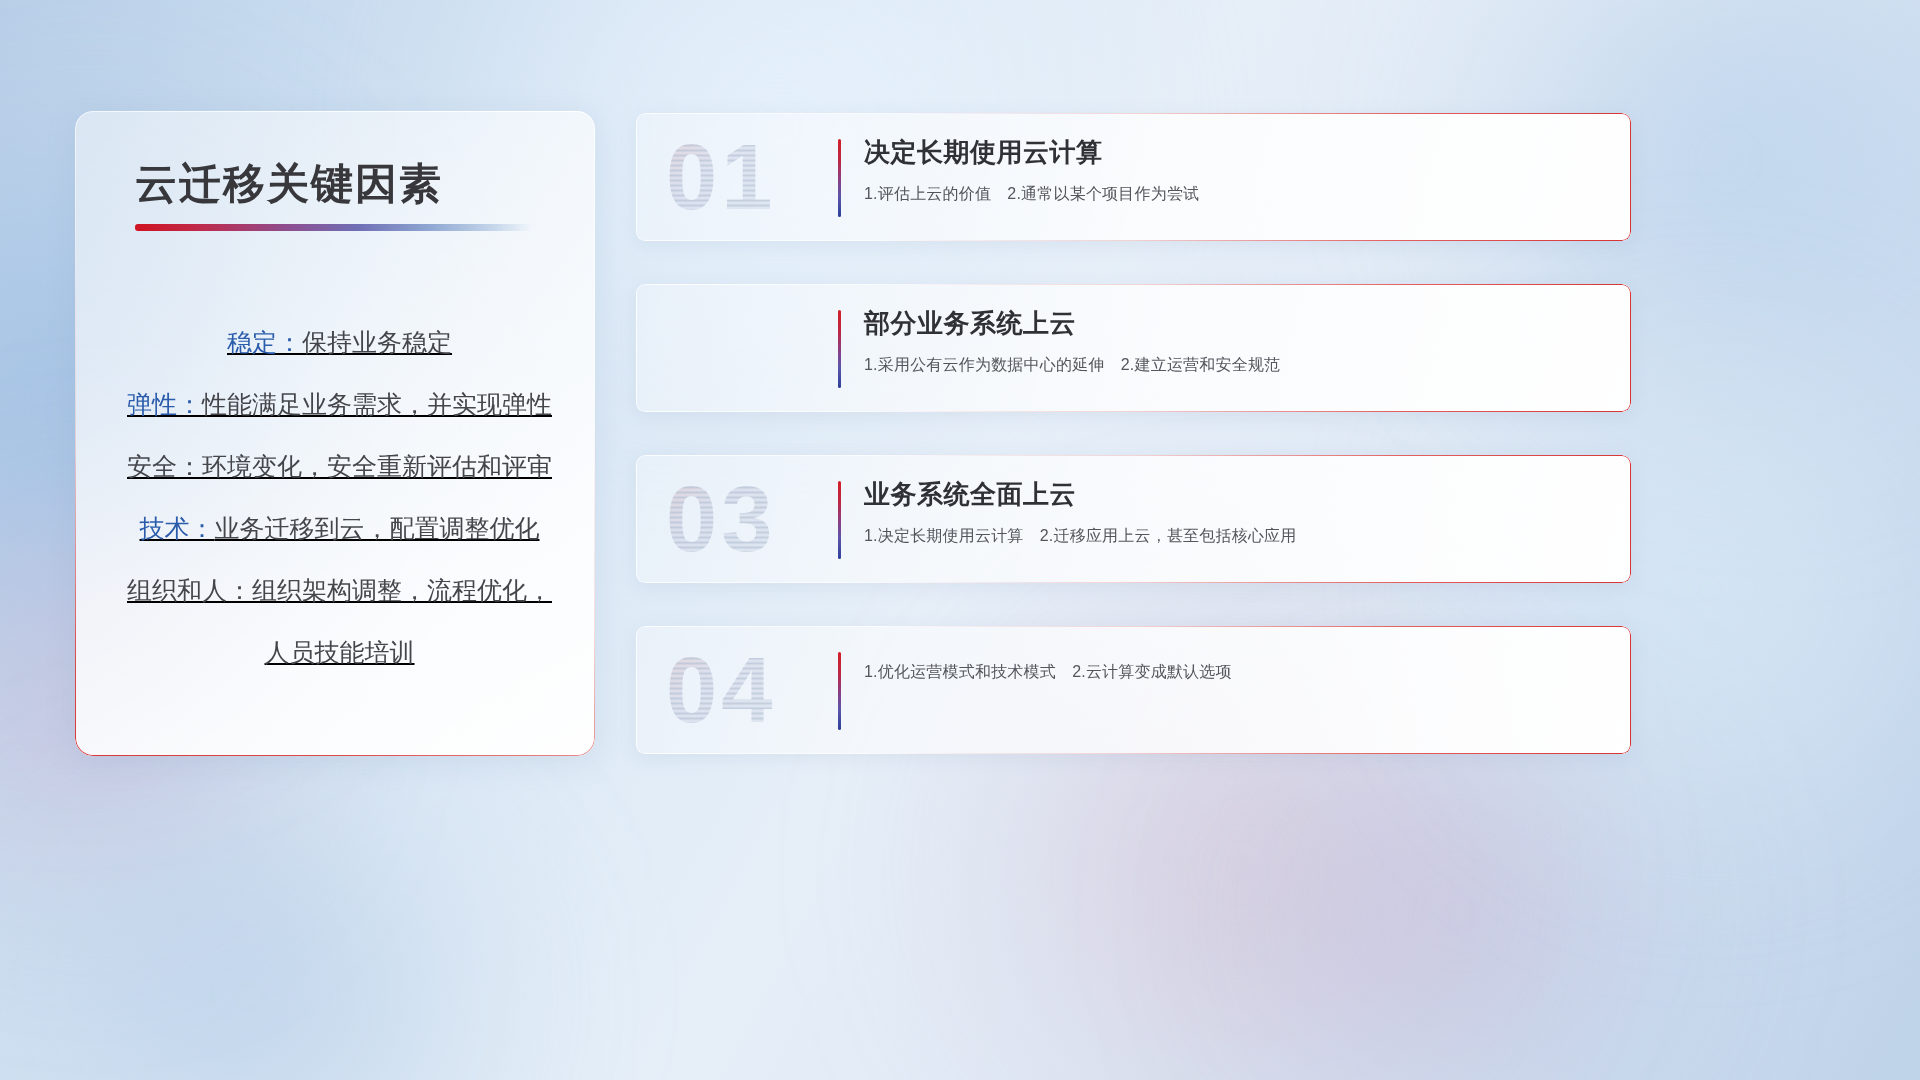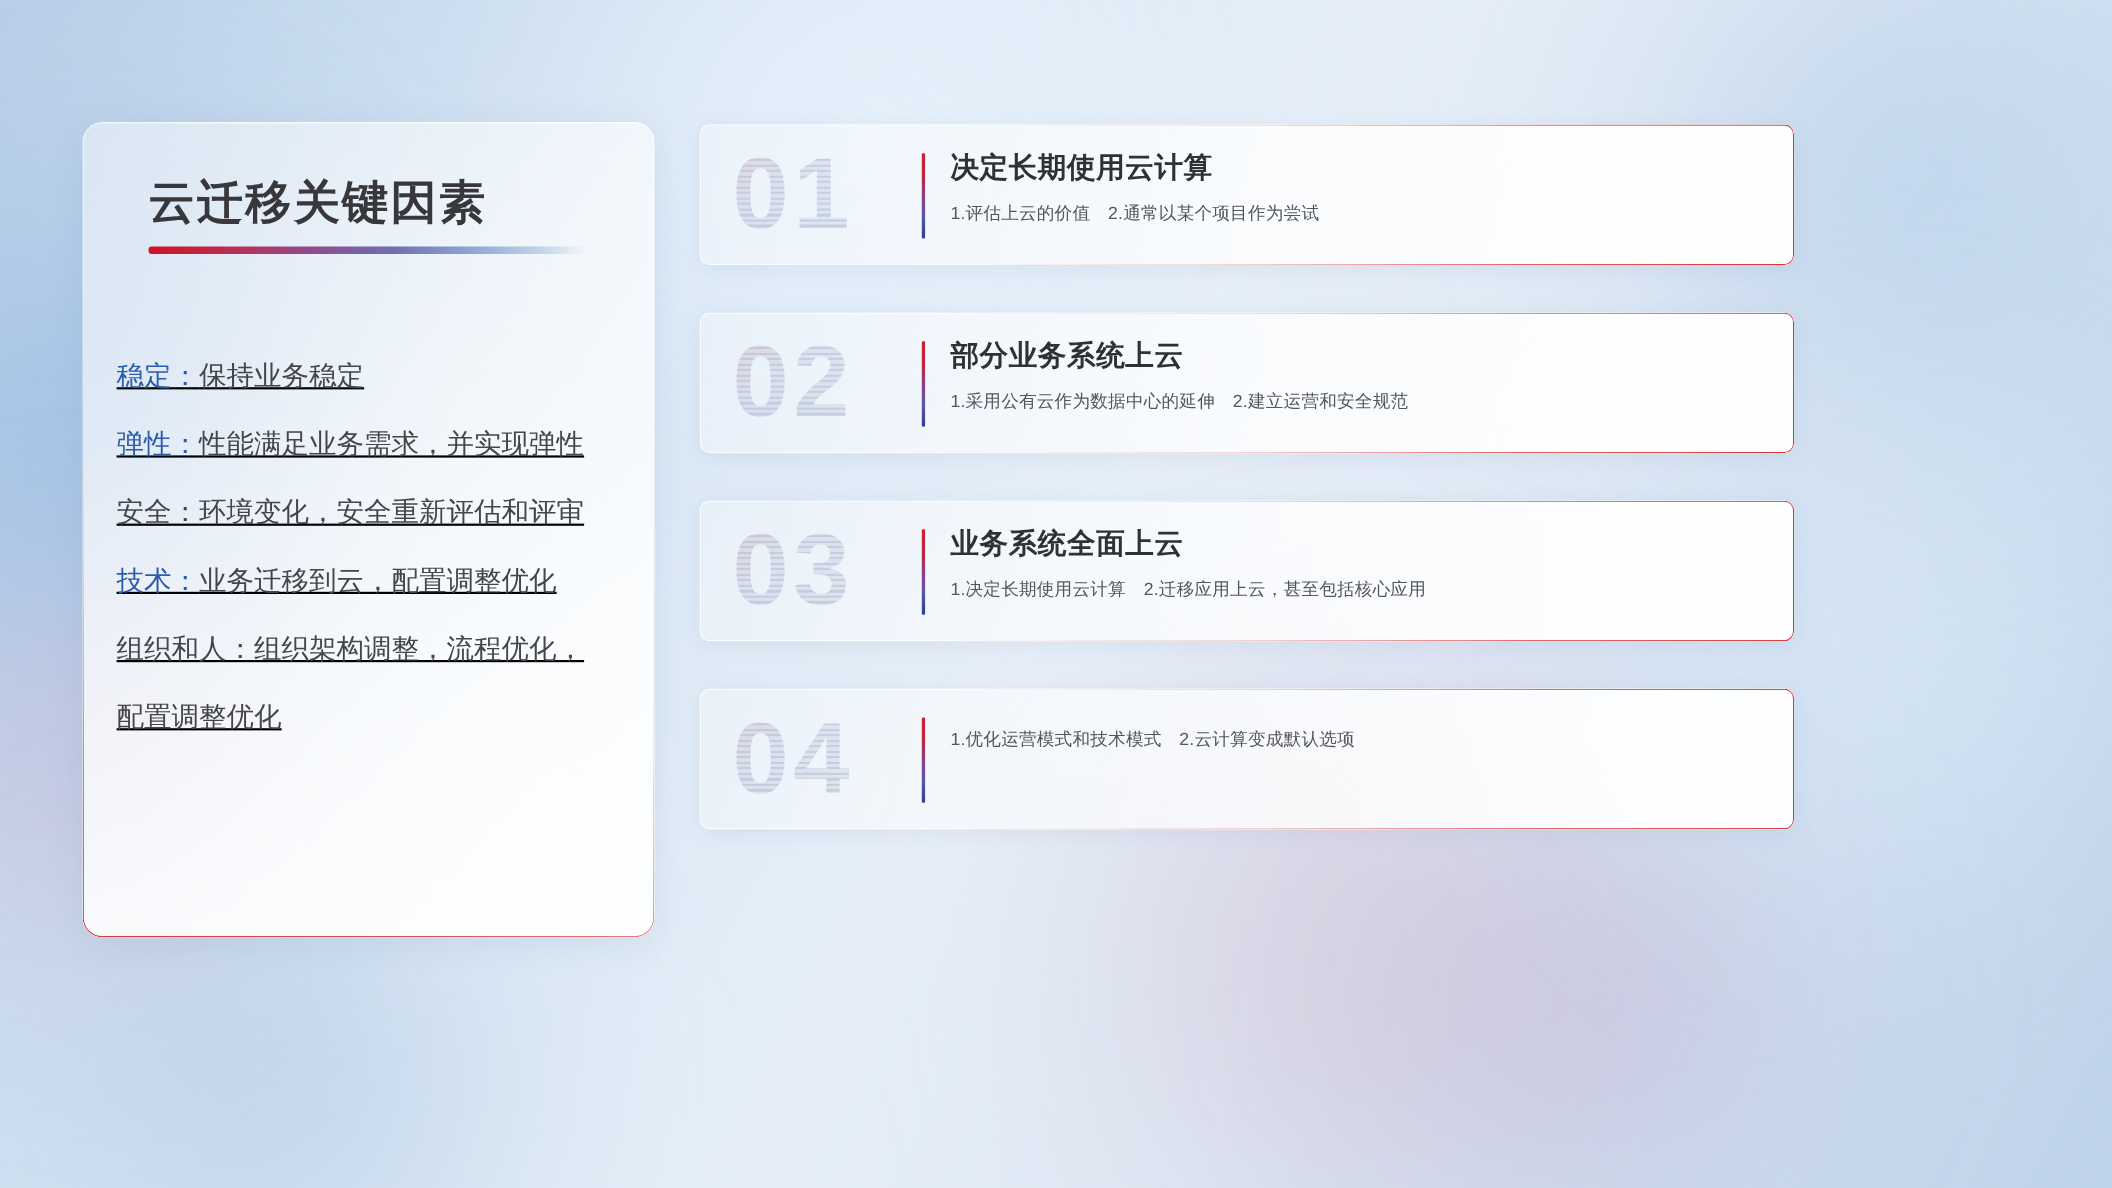--- a/index.html
+++ b/index.html
@@ -42,29 +42,30 @@
     background: radial-gradient(circle at 50% 50%, rgba(214,231,246,0.85), rgba(214,231,246,0) 70%); }
   .blob-8 { left: -60px; top: 820px; width: 620px; height: 420px;
     background: radial-gradient(circle at 50% 40%, rgba(172,198,226,0.70), rgba(172,198,226,0) 70%); }
 
   
   .stage { position: absolute; inset: 0; }
 
   
   .left-panel {
     position: absolute; left: 75px; top: 111px;
-    width: 520px; height: 741px;
+    width: 520px; height: 645px;
     border-radius: 18px;
     background: linear-gradient(155deg,
       rgba(255,255,255,0.46) 0%,
       rgba(255,255,255,0.70) 40%,
       rgba(255,255,255,0.90) 78%,
       rgba(255,255,255,0.97) 100%);
     box-shadow: 0 6px 30px rgba(120,150,185,0.16);
     overflow: hidden;
+    text-align: center;
   }
   .left-panel-border {
     position: absolute; inset: 0; border-radius: 18px; pointer-events: none;
     border: 1.4px solid transparent;
     background:
       linear-gradient(200deg,
         rgba(255,255,255,0.95) 0%,
         rgba(255,255,255,0.55) 32%,
         rgba(224,90,90,0.18) 62%,
         rgba(214,46,46,0.85) 88%,
@@ -185,40 +186,39 @@
       <div class="factor gray">
         <span class="k">安全：</span><span class="v">环境变化，安全重新评估和评审</span>
       </div>
       <div class="factor blue">
         <span class="k">技术：</span><span class="v">业务迁移到云，配置调整优化</span>
       </div>
       <div class="factor gray">
         <span class="k">组织和人：</span><span class="v">组织架构调整，流程优化，</span>
       </div>
       <div class="factor gray">
-        <span class="k"></span><span class="v">配置调整优化</span>
+        <span class="k"></span><span class="v">人员技能培训</span>
       </div>
     </div>
   </section>
 
   <section class="cards">
 
     <article class="card">
       <div class="card-border"></div>
       <div class="ghost-num">01</div>
       <div class="accent-bar"></div>
       <div class="card-body">
         <div class="card-title">决定长期使用云计算</div>
         <div class="card-desc">1.评估上云的价值　2.通常以某个项目作为尝试</div>
       </div>
     </article>
 
     <article class="card">
       <div class="card-border"></div>
-      <div class="ghost-num">02</div>
       <div class="accent-bar"></div>
       <div class="card-body">
         <div class="card-title">部分业务系统上云</div>
         <div class="card-desc">1.采用公有云作为数据中心的延伸　2.建立运营和安全规范</div>
       </div>
     </article>
 
     <article class="card">
       <div class="card-border"></div>
       <div class="ghost-num">03</div>

